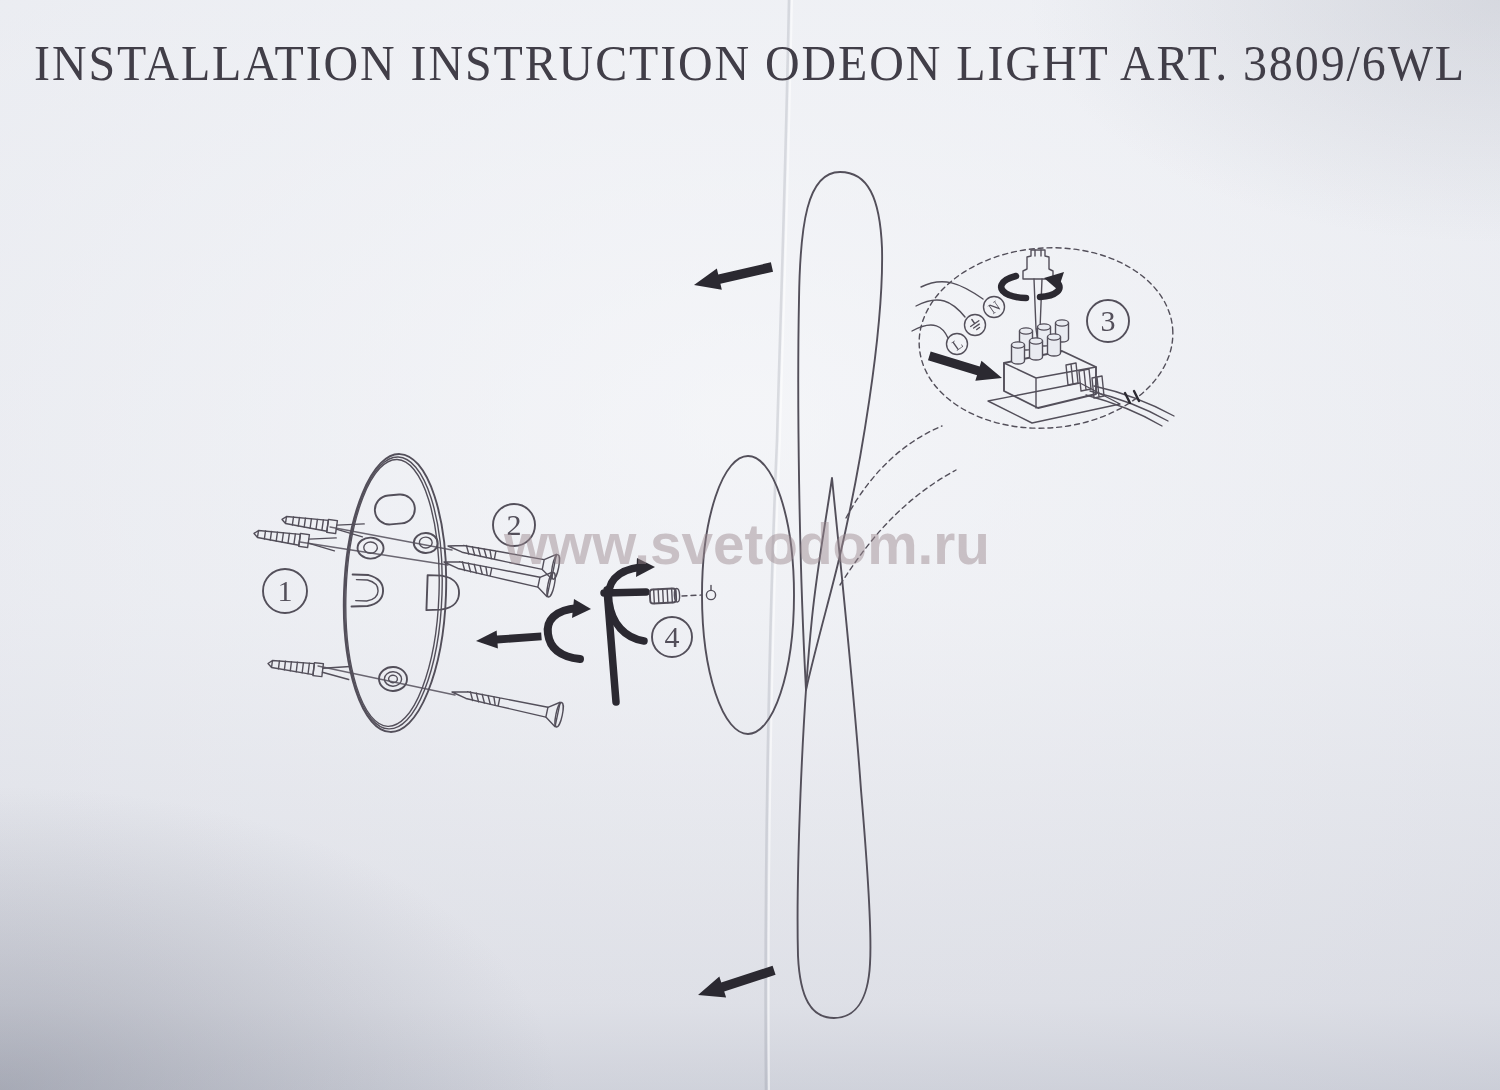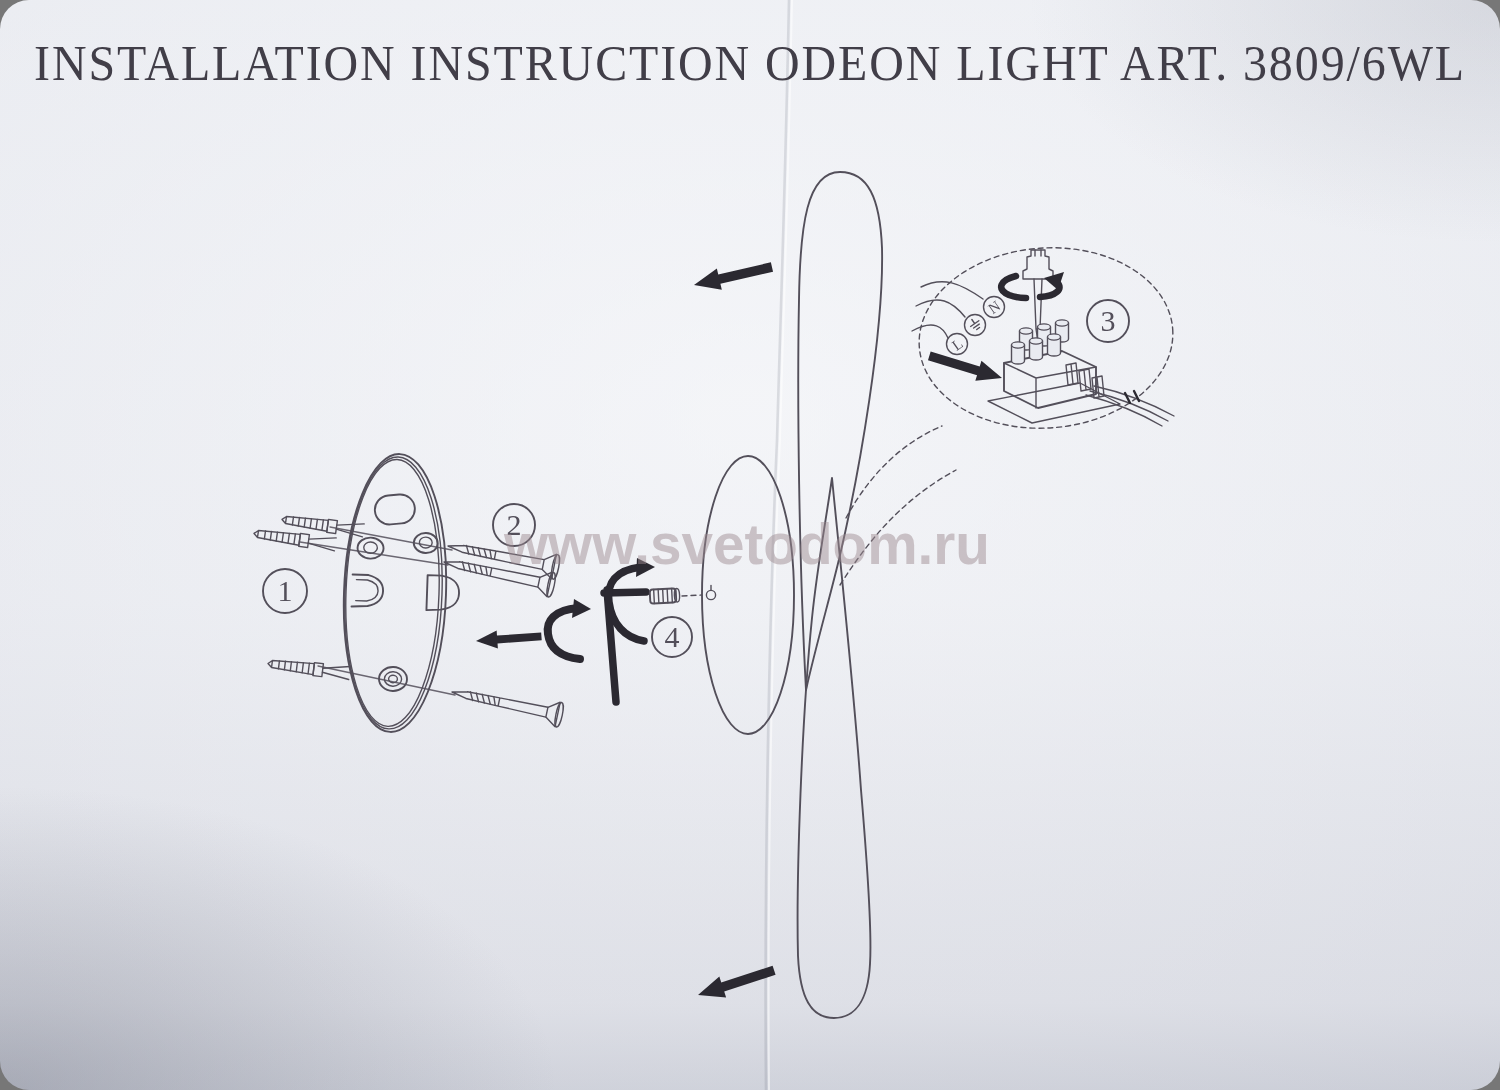--- a/index.html
+++ b/index.html
@@ -4,21 +4,20 @@
 <style>
   html,body{margin:0;padding:0;background:#777;}
   #paper{
     position:relative;width:1500px;height:1090px;overflow:hidden;
     background:
       radial-gradient(60% 45% at 0% 100%, rgba(96,100,116,.34), rgba(96,100,116,0) 62%),
       radial-gradient(45% 32% at 100% 0%, rgba(140,144,158,.22), rgba(140,144,158,0) 70%),
       radial-gradient(130% 120% at 50% 38%, rgba(255,255,255,.45), rgba(190,193,205,.18) 76%, rgba(146,150,166,.42) 100%),
       linear-gradient(180deg,#eef0f5 0%,#e9ebf1 55%,#dadce4 92%,#c9ccd6 100%);
     font-family:"Liberation Serif", serif;
-    border-radius:29px;
   }
   svg{position:absolute;inset:0;}
   .ink{stroke:var(--ink);fill:none;stroke-width:1.9;stroke-linecap:round;stroke-linejoin:round;}
   .thin{stroke:var(--ink);fill:none;stroke-width:1.4;stroke-linecap:round;stroke-linejoin:round;}
   .dash{stroke-dasharray:5 4;}
   .dark{stroke:var(--arrow);fill:none;stroke-linecap:round;stroke-linejoin:round;}
   .darkfill{fill:var(--arrow);stroke:none;}
   .paperfill{fill:var(--paper);}
   .num{fill:var(--ink);font-family:"Liberation Serif",serif;font-size:30px;text-anchor:middle;}
   .wlabel{fill:var(--ink);font-family:"Liberation Serif",serif;font-size:15px;text-anchor:middle;}

